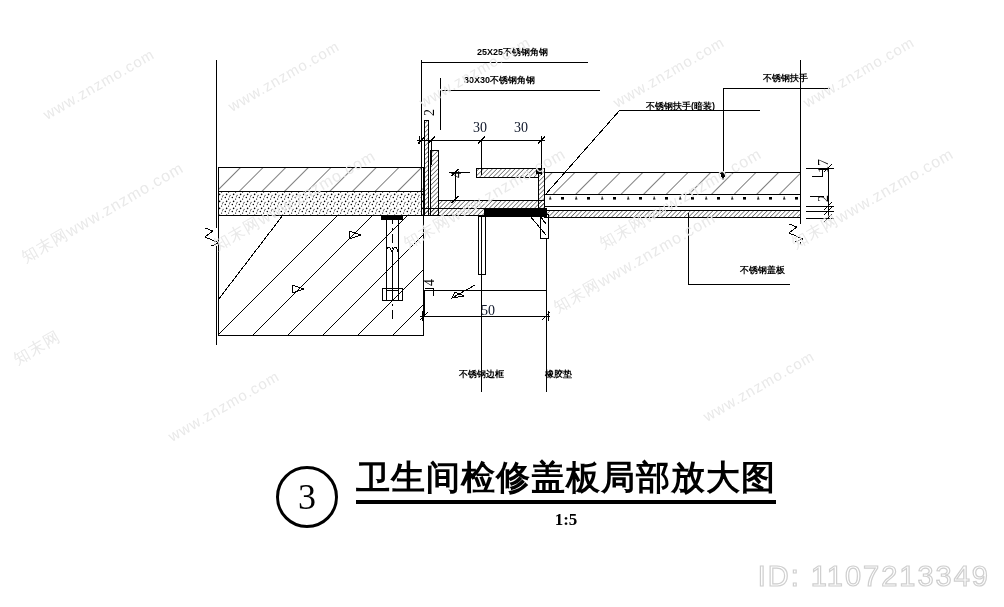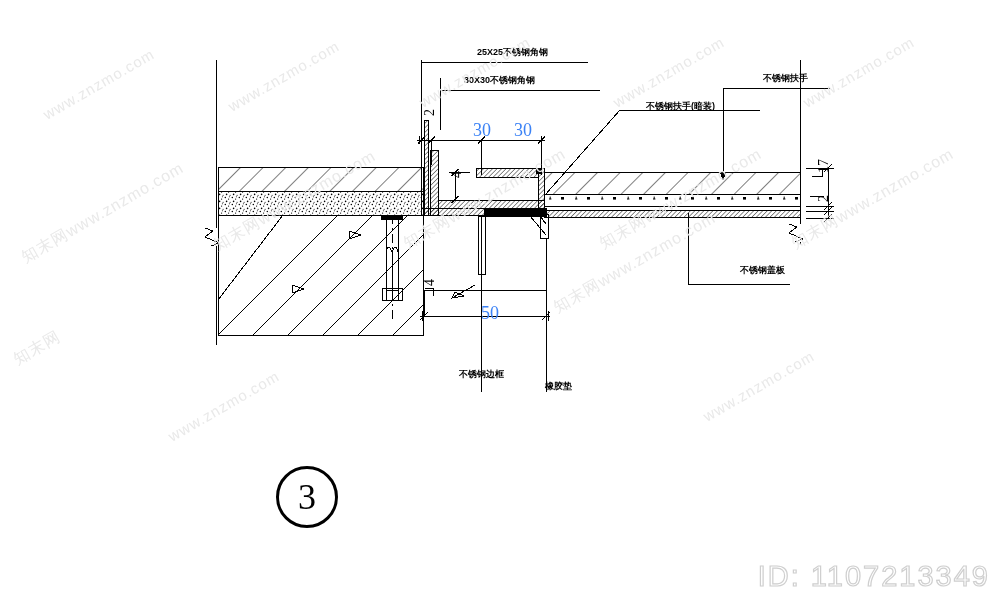--- a/index.html
+++ b/index.html
@@ -62,24 +62,24 @@
     position: absolute;
     font-size: 9px;
     font-family: "Liberation Sans", sans-serif;
     white-space: nowrap;
     color: #000;
     z-index: 4;
     font-weight: 600;
   }
   .dnum {
     position: absolute;
-    font-size: 18px;
+    font-size: 14px;
     font-family: "Liberation Serif", serif;
     white-space: nowrap;
-    color: #3b82f6;
+    color: #0f172a;
     z-index: 4;
   }
   .dnum-rot {
     position: absolute;
     font-size: 14px;
     font-family: "Liberation Serif", serif;
     white-space: nowrap;
     color: #000;
     z-index: 4;
     transform-origin: left top;
@@ -321,32 +321,36 @@
     </g>
   </svg>
 
   <div id="label-layer">
       <div class="dtext" style="left: 477px; top: 46px;">25X25不锈钢角钢</div>
       <div class="dtext" style="left: 464px; top: 74px;">30X30不锈钢角钢</div>
       <div class="dtext" style="left: 646px; top: 100px;">不锈钢扶手(暗装)</div>
       <div class="dtext" style="left: 763px; top: 72px;">不锈钢扶手</div>
       <div class="dtext" style="left: 740px; top: 264px; text-align: right;">不锈钢盖板</div>
       <div class="dtext" style="left: 459px; top: 368px; font-family: Liberation Mono, monospace;">不锈钢边框</div>
-      <div class="dtext" style="left: 545px; top: 380px;">橡胶垫</div>
+      <div class="dtext" style="left: 545px; top: 368px;">橡胶垫</div>
       <div class="dnum-rot" style="left: 422px; top: 116px;">2</div>
       <div class="dnum" style="left: 473px; top: 120px;">30</div>
       <div class="dnum" style="left: 514px; top: 120px;">30</div>
       <div class="dnum-rot" style="left: 449px; top: 178px;">4</div>
       <div class="dnum-rot" style="left: 422px; top: 286px;">4</div>
       <div class="dnum" style="left: 481px; top: 303px;">50</div>
       <div class="dnum-rot" style="left: 816px; top: 173px;">17</div>
       <div class="dnum-rot" style="left: 816px; top: 202px;">2</div>
     </div>
 
   <div class="title-wrap">
     <div class="title-circle">
       <span>3</span>
     </div>
+    <div class="title-texts">
+      <div class="title-main">卫生间检修盖板局部放大图</div>
+      <div class="title-scale">1:5</div>
+    </div>
   </div>
 
   <div class="brand-id">ID: 1107213349</div>
 
 </div>
 
 </body></html>

